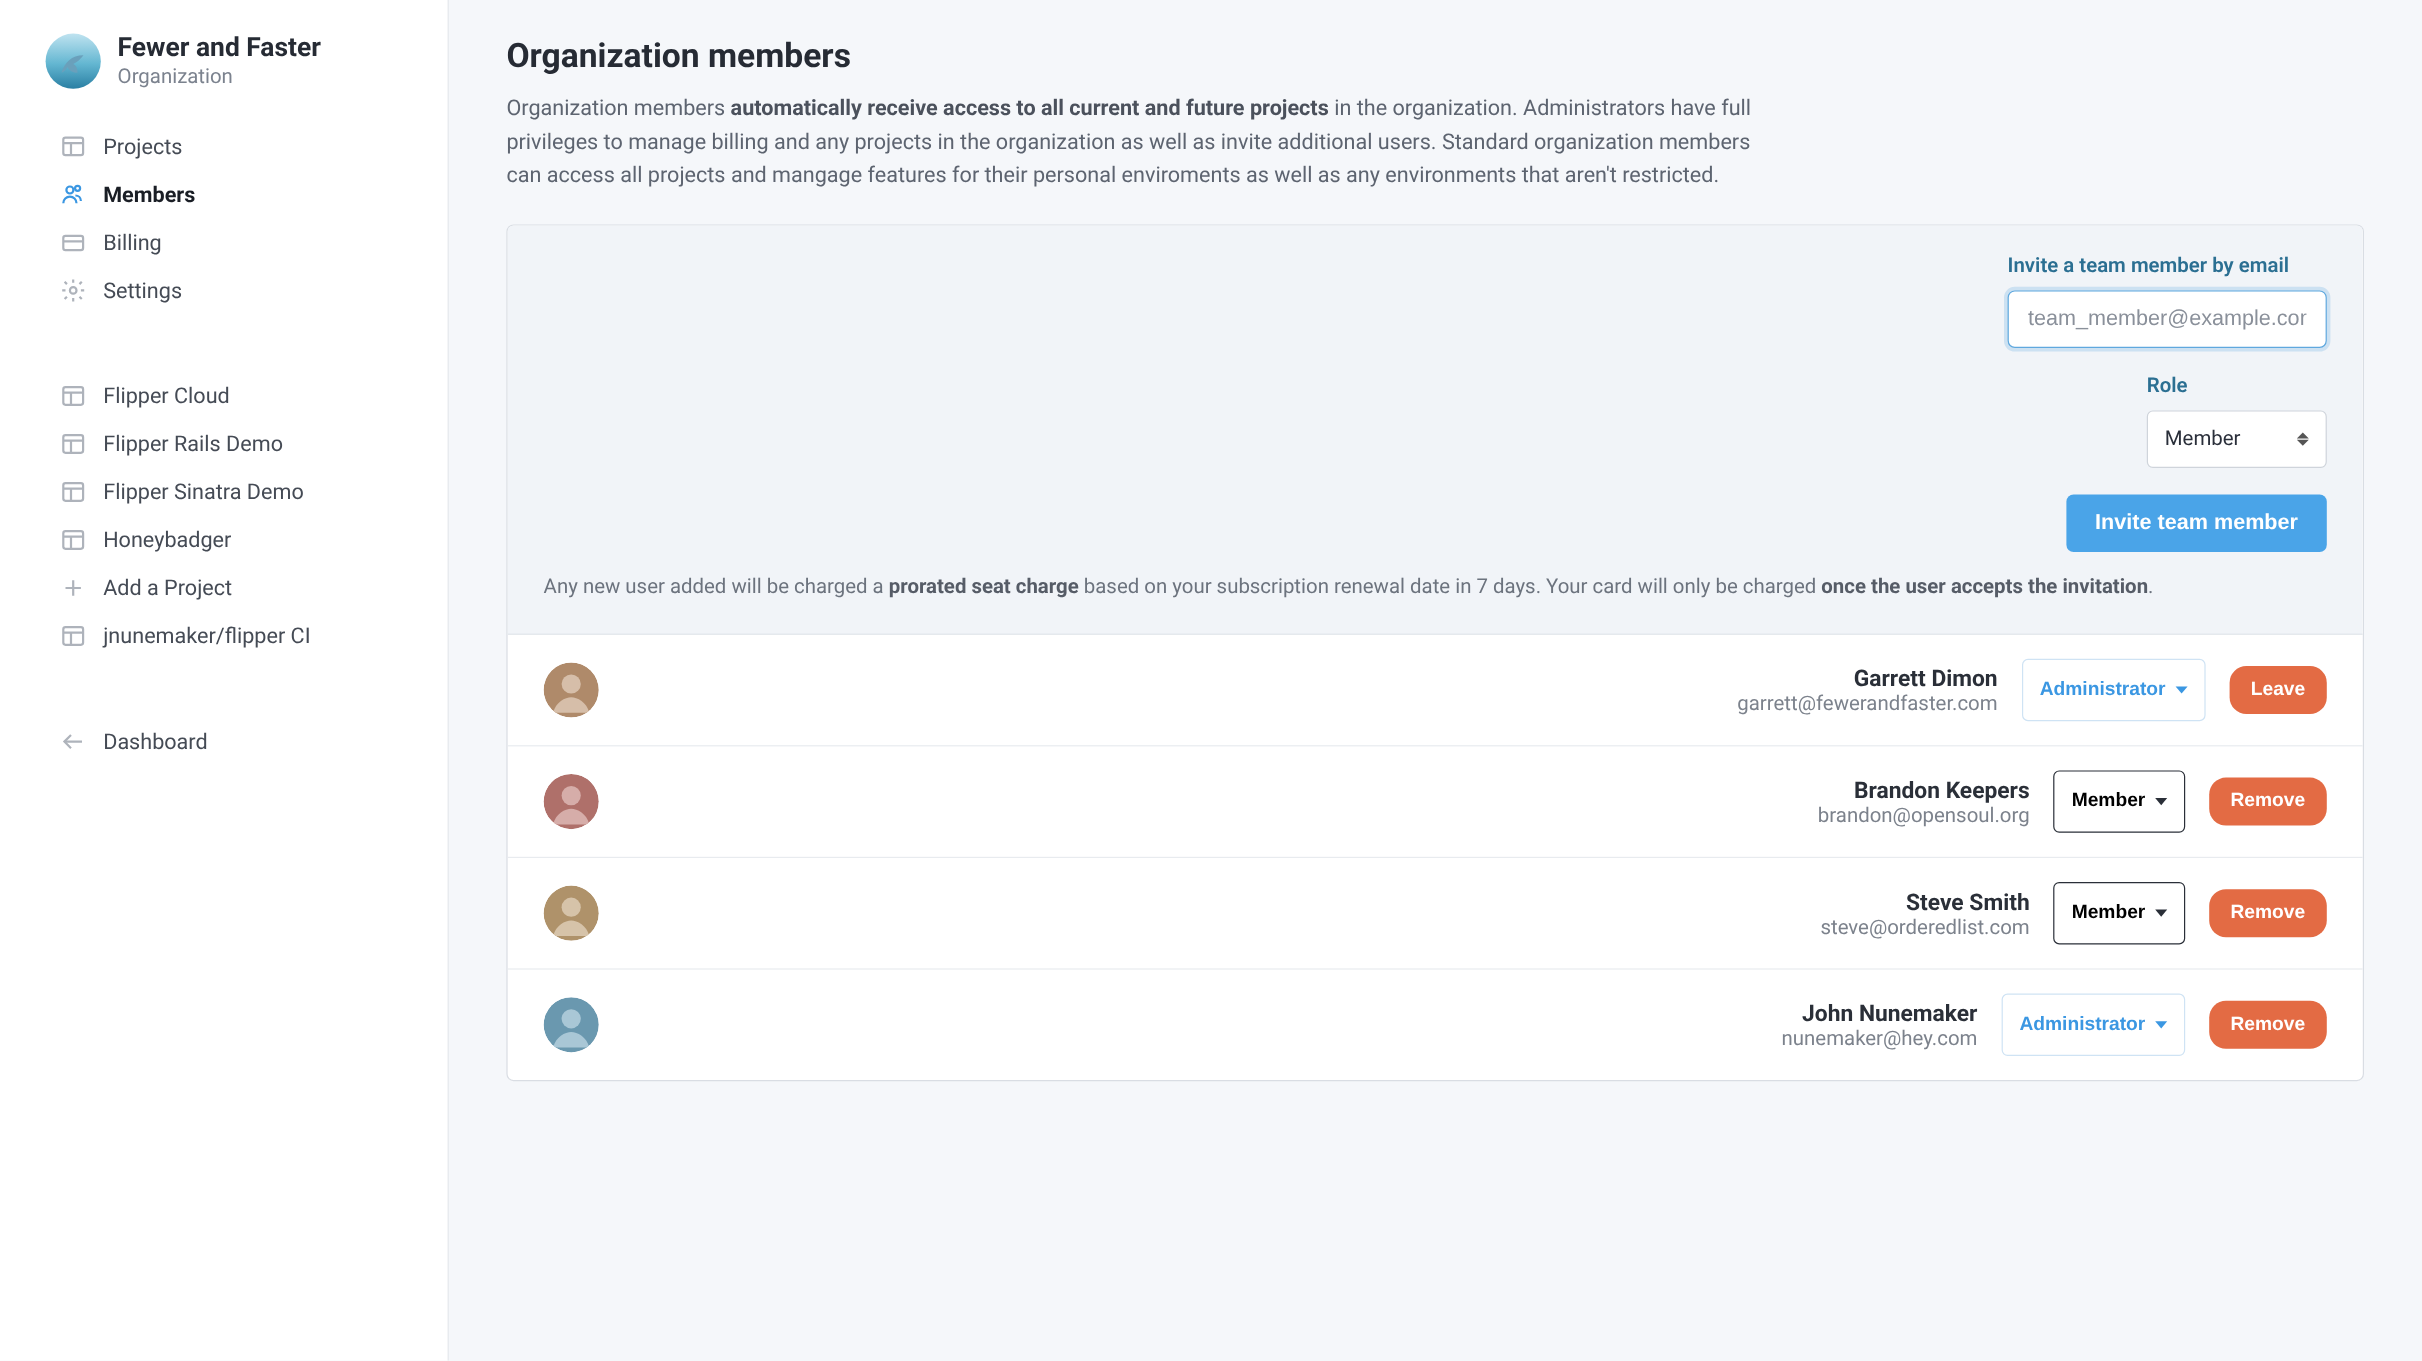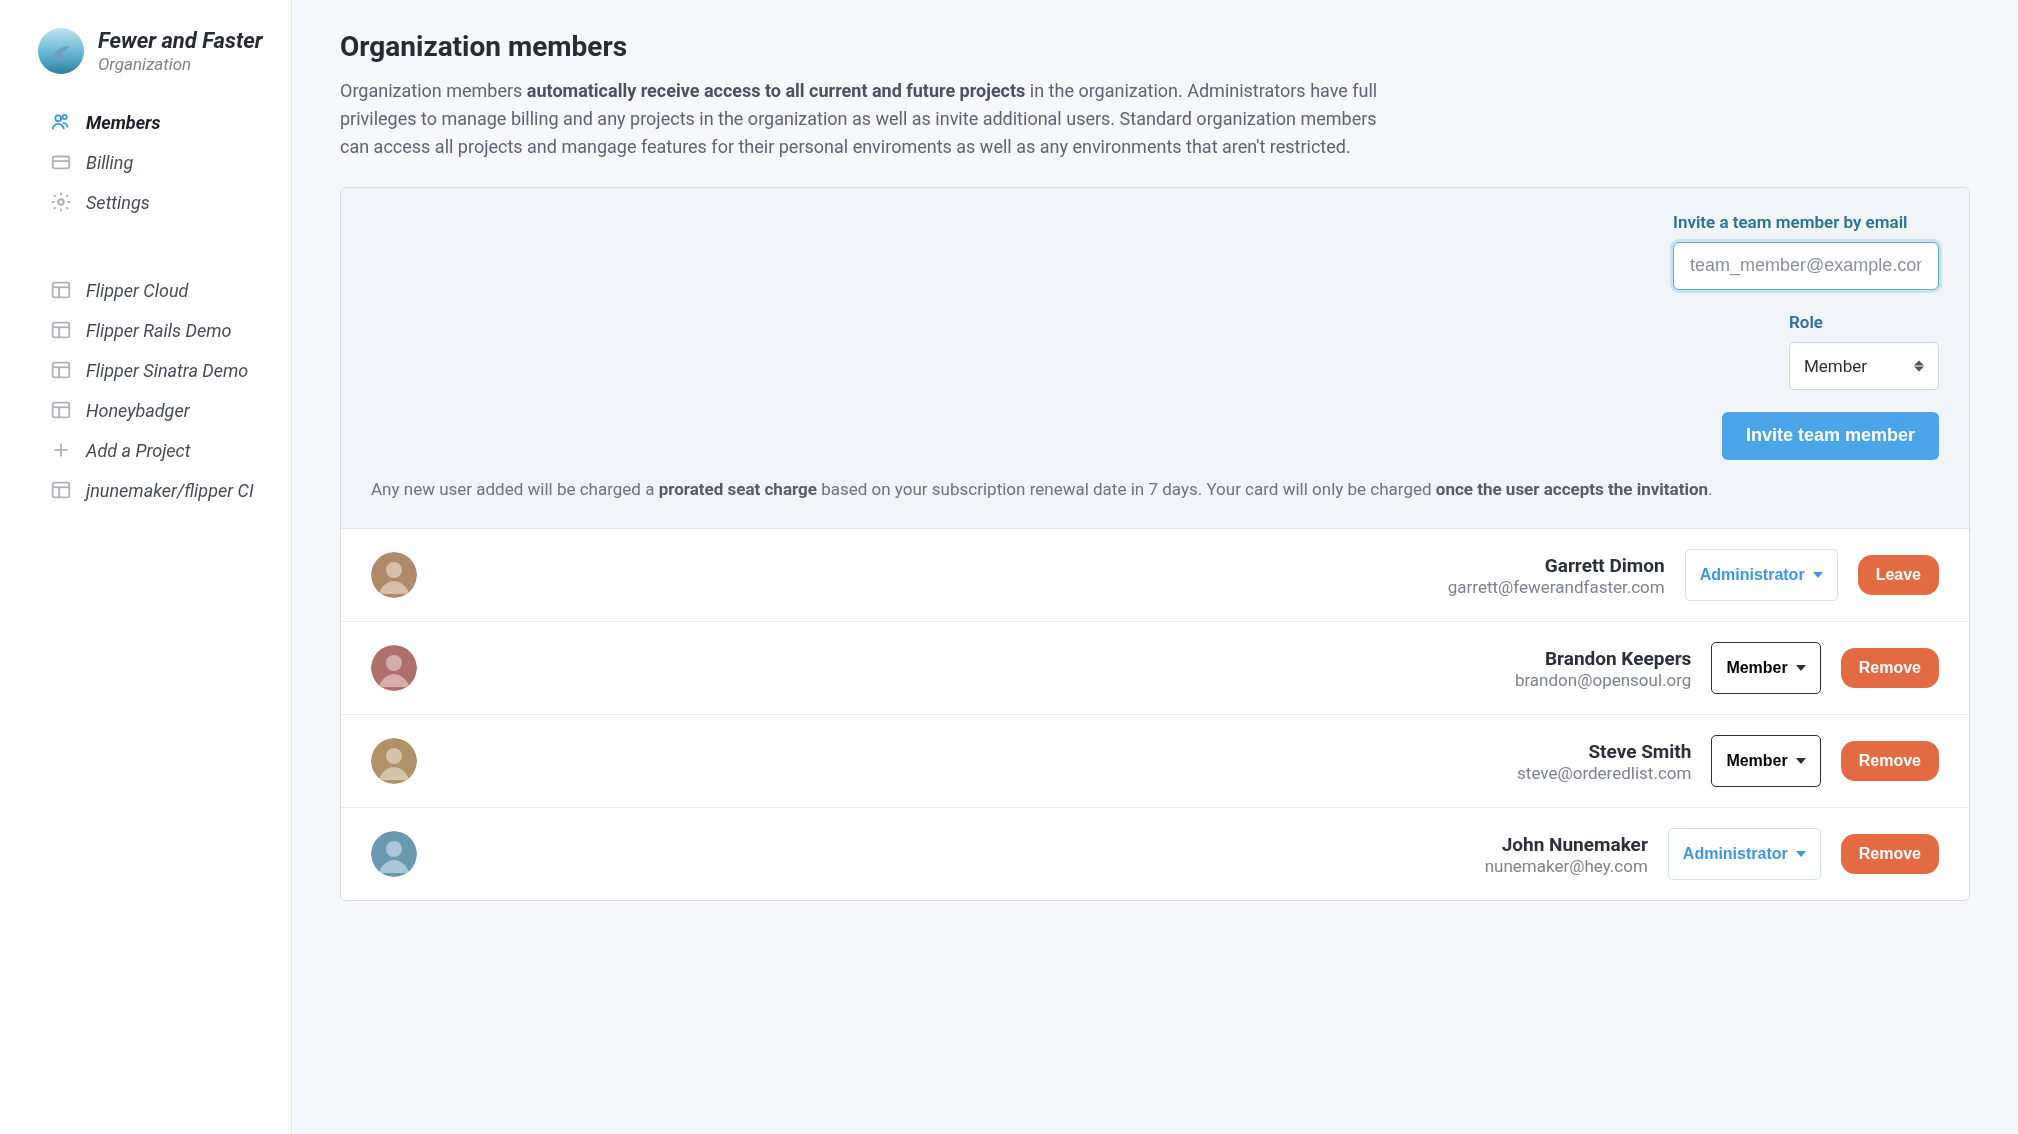--- a/index.html
+++ b/index.html
@@ -4,26 +4,25 @@
 <style>
 * { box-sizing: border-box; margin: 0; padding: 0; }
 body {
   font-family: -apple-system, BlinkMacSystemFont, "Segoe UI", Roboto, "Helvetica Neue", Arial, sans-serif;
   background: #f5f7fa;
   color: #2a2f3a;
   font-size: 16px;
 }
 .app { display: flex; min-height: 100vh; }
 .sidebar {
-  width: 292px;
+  width: 374px;
   background: #fff;
   border-right: 1px solid #e3e6eb;
   padding: 28px 0 28px 0;
   flex-shrink: 0;
-  font-style: italic;
 }
 .org-head {
   display: flex;
   align-items: center;
   gap: 14px;
   padding: 0 28px 18px 38px;
 }
 .logo {
   width: 46px; height: 46px;
   border-radius: 50%;
@@ -201,20 +200,28 @@
             <use href="#i-dolphin"></use>
           </svg>
       </div>
       <div>
         <div class="org-title">Fewer and Faster</div>
         <div class="org-sub">Organization</div>
       </div>
     </div>
 
     <div class="nav-section" id="nav-primary">
+        <div class="nav-item ">
+    <span class="ico">
+            <svg viewBox="0 0 24 24" width="22" height="22">
+              <use href="#i-panel"></use>
+            </svg>
+          </span>
+    <span>Projects</span>
+  </div>
         <div class="nav-item active">
     <span class="ico">
             <svg viewBox="0 0 24 24" width="22" height="22">
               <use href="#i-users"></use>
             </svg>
           </span>
     <span>Members</span>
   </div>
         <div class="nav-item ">
     <span class="ico">
@@ -278,20 +285,30 @@
         <div class="nav-item ">
     <span class="ico">
             <svg viewBox="0 0 24 24" width="22" height="22">
               <use href="#i-panel"></use>
             </svg>
           </span>
     <span>jnunemaker/flipper CI</span>
   </div>
       </div>
     <div class="nav-gap"></div>
+    <div class="nav-section" id="nav-footer">
+        <div class="nav-item ">
+    <span class="ico">
+            <svg viewBox="0 0 24 24" width="22" height="22">
+              <use href="#i-arrow-left"></use>
+            </svg>
+          </span>
+    <span>Dashboard</span>
+  </div>
+      </div>
   </aside>
 
   <main class="main">
     <h1>Organization members</h1>
     <p class="lede">
       <span>Organization members </span><strong>automatically receive access to all current and future projects</strong><span> in the organization. Administrators have full privileges to manage billing and any projects in the organization as well as invite additional users. Standard organization members can access all projects and mangage features for their personal enviroments as well as any environments that aren't restricted.</span>
     </p>
 
     <div class="card">
       <div class="invite-panel">

